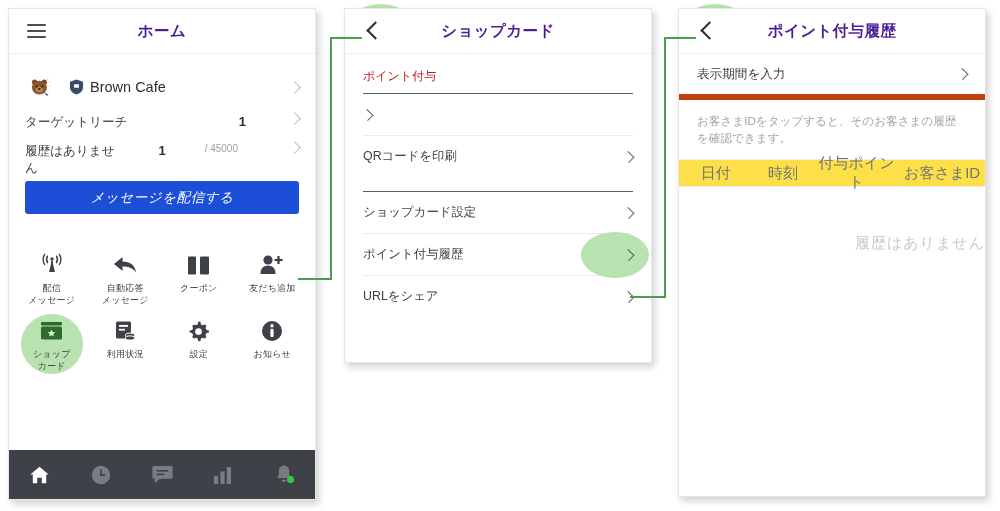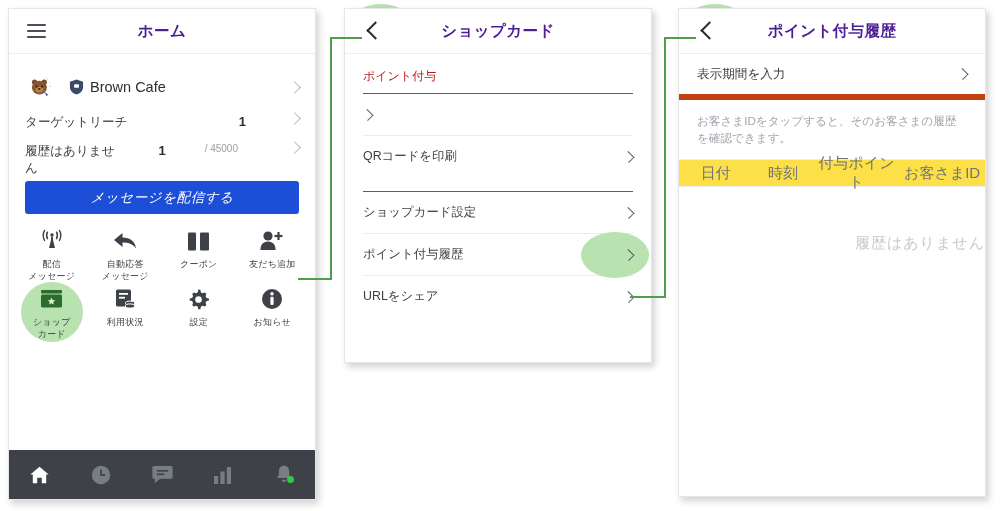--- a/index.html
+++ b/index.html
@@ -146,21 +146,22 @@
     color: #ffffff;
     font-size: 13.5px;
     letter-spacing: 0.6px;
     font-style: italic;
   }
 
   .grid {
     display: grid;
     grid-template-columns: repeat(4, 1fr);
     padding: 14px 6px 0 6px;
-    row-gap: 0;
+    row-gap: 8px;
+    margin-top: 24px;
   }
   .grid-cell {
     display: flex;
     flex-direction: column;
     align-items: center;
     justify-content: flex-start;
     position: relative;
     z-index: 1;
     height: 58px;
   }

